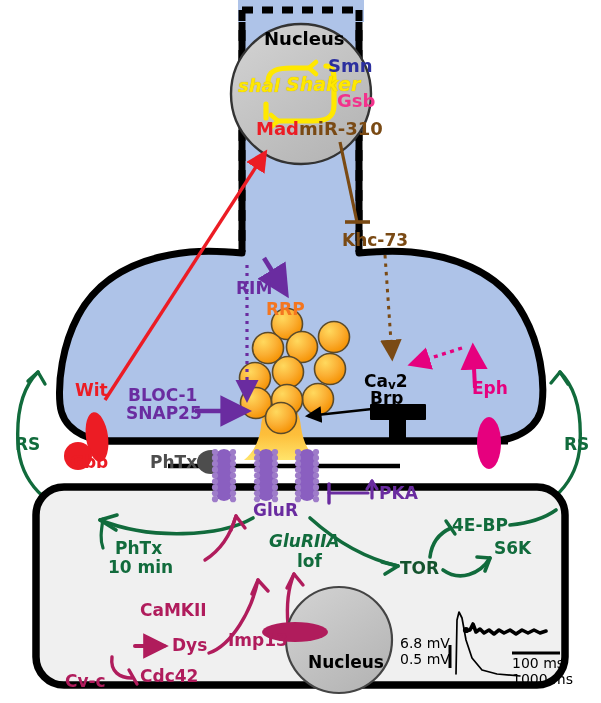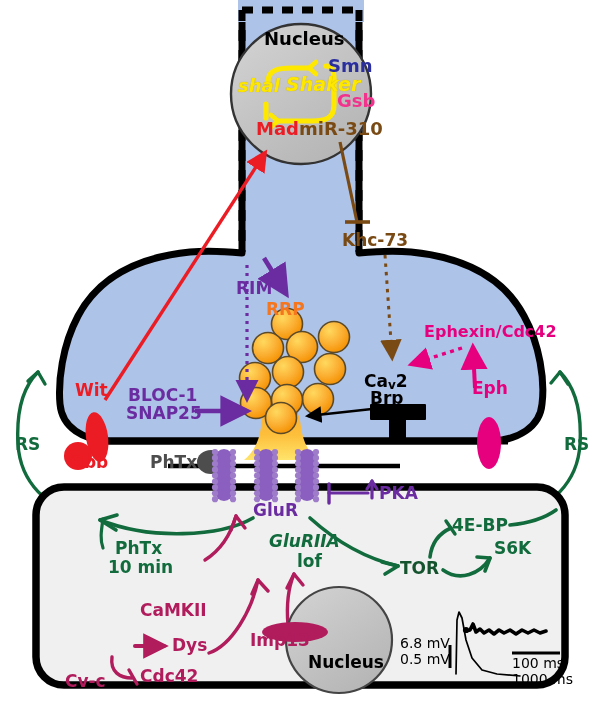--- a/index.html
+++ b/index.html
@@ -329,21 +329,20 @@
 
     <div class="lbl" style="position:absolute;left:299px;top:118px;font-size:18px;color:#7a4a14;">miR-310</div>
 
     <div class="lbl" style="position:absolute;left:236px;top:230px;font-size:17px;color:#6a2ca0;margin-top:48px;">RIM</div>
 
 
     <div class="lbl" style="position:absolute;left:342px;top:230px;font-size:17px;color:#7a4a14;">Khc-73</div>
 
     <div class="lbl" style="position:absolute;left:266px;top:299px;font-size:17px;color:#f4761f;">RRP</div>
 
-    <div class="lbl" style="position:absolute;left:424px;top:322px;font-size:16px;color:#e6007e;">Ephexin/Cdc42</div>
 
     <div class="lbl" style="position:absolute;left:472px;top:378px;font-size:17px;color:#e6007e;">Eph</div>
 
     <div class="lbl" style="position:absolute;left:364px;top:371px;font-size:17px;color:#000;white-space:nowrap;">
       <span>Ca</span><span style="font-size:12px;vertical-align:-2px;">v</span><span>2</span>
     </div>
 
     <div class="lbl" style="position:absolute;left:370px;top:388px;font-size:17px;color:#000;">Brp</div>
 
     <div class="lbl" style="position:absolute;left:75px;top:380px;font-size:17px;color:#ec1c24;">Wit</div>
@@ -381,21 +380,21 @@
     <div class="lbl" style="position:absolute;left:494px;top:538px;font-size:17px;color:#116b3c;">S6K</div>
 
     <div class="lbl" style="position:absolute;left:140px;top:600px;font-size:17px;color:#b01c5c;">CaMKII</div>
 
     <div class="lbl" style="position:absolute;left:65px;top:635px;font-size:17px;color:#b01c5c;margin-top:36px;">Cv-c</div>
 
     <div class="lbl" style="position:absolute;left:172px;top:635px;font-size:17px;color:#b01c5c;">Dys</div>
 
     <div class="lbl" style="position:absolute;left:140px;top:666px;font-size:17px;color:#b01c5c;">Cdc42</div>
 
-    <div class="lbl" style="position:absolute;left:228px;top:630px;font-size:17px;color:#b01c5c;padding-left:22px;">Imp13</div>
+    <div class="lbl" style="position:absolute;left:228px;top:630px;font-size:17px;color:#b01c5c;">Imp13</div>
 
     <div class="lbl" style="position:absolute;left:308px;top:652px;font-size:17px;color:#000;">Nucleus</div>
 
     <div style="position:absolute;left:400px;top:635px;font-size:14px;color:#000;">6.8 mV</div>
 
     <div style="position:absolute;left:400px;top:651px;font-size:14px;color:#000;">0.5 mV</div>
 
     <div style="position:absolute;left:512px;top:655px;font-size:14px;color:#000;">100 ms</div>
 
     <div style="position:absolute;left:512px;top:671px;font-size:14px;color:#000;">1000 ms</div>

